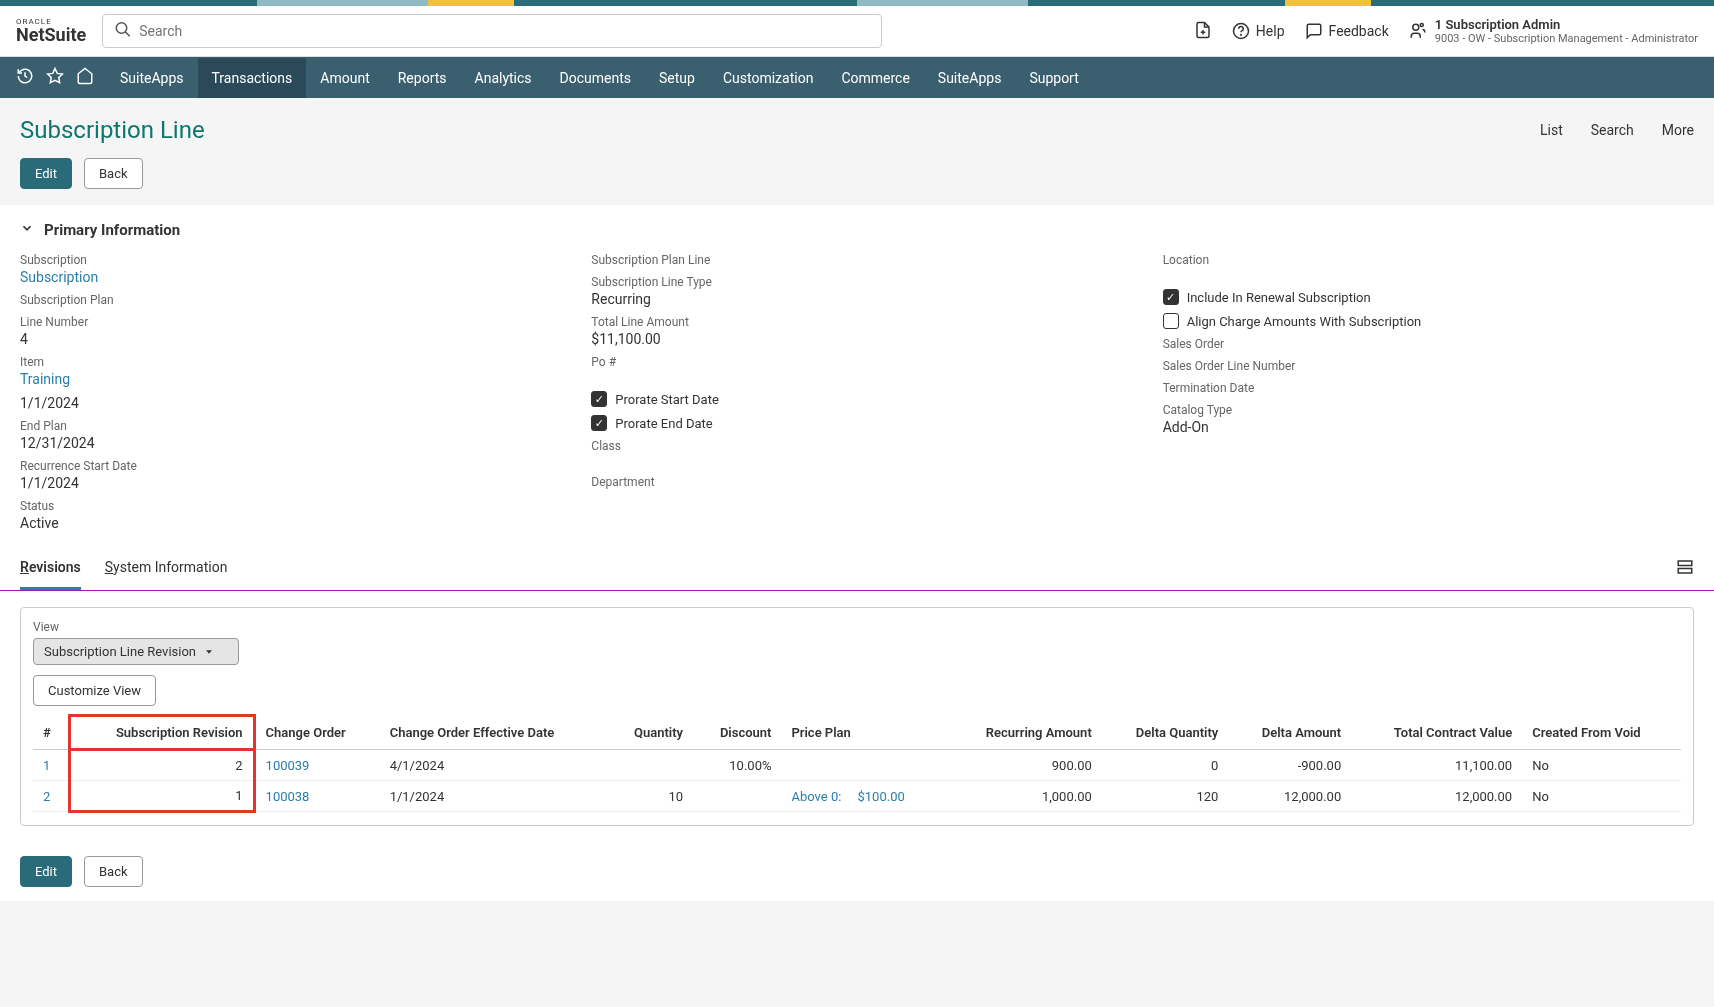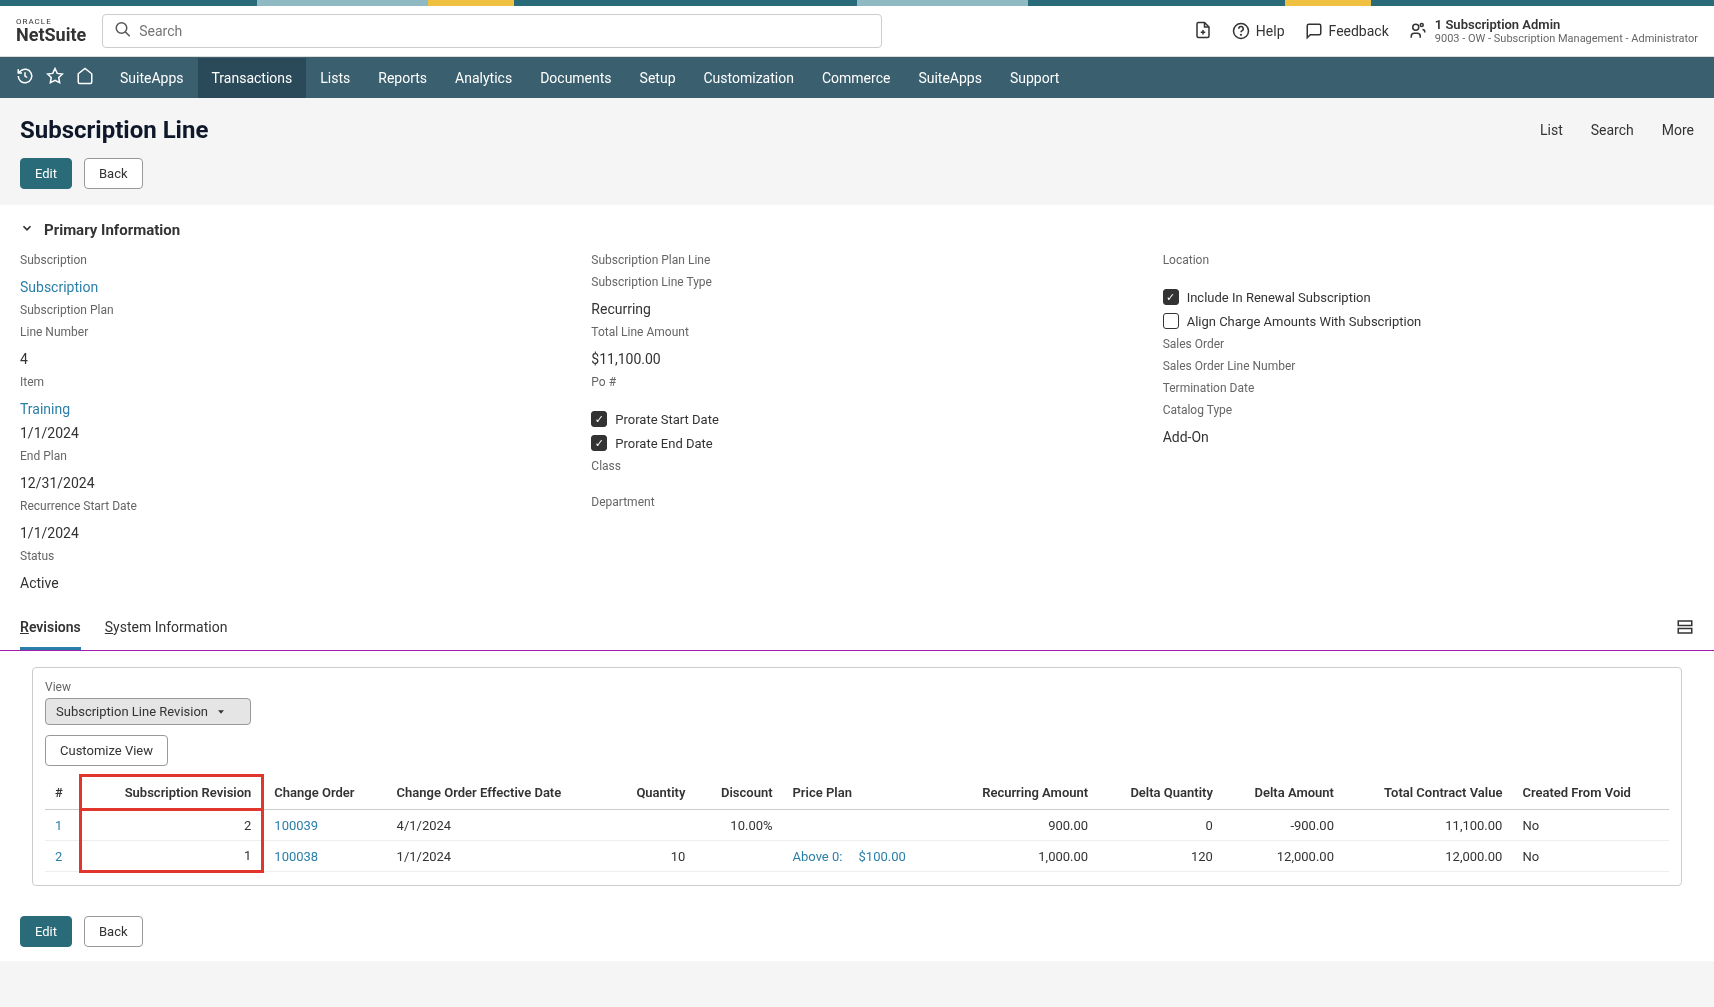--- a/index.html
+++ b/index.html
@@ -19,44 +19,44 @@
 .user-name { font-size: 13px; font-weight: 600; }
 .user-sub { font-size: 11px; color: #666; }
 .nav-bar { background: #3a5f6f; display: flex; align-items: center; padding: 0 16px; }
 .nav-icons { display: flex; gap: 12px; padding: 10px 12px 10px 0; }
 .nav-icon { color: #fff; cursor: pointer; }
 .nav-items { display: flex; }
 .nav-item { padding: 12px 14px; color: #fff; font-size: 14px; cursor: pointer; }
 .nav-item.active { background: #2a4a5a; }
 .page-header { padding: 18px 20px 16px; background: #f5f5f5; }
 .page-header-top { display: flex; justify-content: space-between; align-items: center; margin-bottom: 14px; }
-.page-title { font-size: 24px; font-weight: 700; color: #0f172a; }
+.page-title { font-size: 24px; font-weight: 400; color: #0f766e; }
 .page-actions { display: flex; gap: 28px; font-size: 14px; }
 .page-actions span { cursor: pointer; }
 .btn-row { display: flex; gap: 12px; }
 .btn { padding: 7px 14px; border-radius: 4px; font-size: 13px; cursor: pointer; border: 1px solid transparent; }
 .btn-primary { background: #2a6b7a; color: #fff; border-color: #2a6b7a; }
 .btn-secondary { background: #fff; color: #333; border-color: #999; }
 .section { padding: 16px 20px; background: #fff; }
 .section-header { display: flex; align-items: center; gap: 10px; font-size: 15px; font-weight: 700; margin-bottom: 14px; cursor: pointer; }
 .field-grid { display: grid; grid-template-columns: 1fr 1fr 1fr; gap: 4px 40px; }
 .field-col { display: flex; flex-direction: column; gap: 8px; }
-.field { display: flex; flex-direction: column; gap: 12px; }
+.field { display: flex; flex-direction: column; gap: 2px; }
 .field-label { font-size: 12px; color: #666; }
 .field-value { font-size: 14px; color: #333; }
 .field-link { color: #2a7fa8; cursor: pointer; }
 .checkbox-field { display: flex; align-items: center; gap: 8px; font-size: 13px; }
 .checkbox { width: 16px; height: 16px; border: 1.5px solid #333; border-radius: 3px; display: inline-flex; align-items: center; justify-content: center; font-size: 11px; color: #fff; }
 .checkbox.checked { background: #333; }
 .tabs-row { display: flex; border-bottom: 1px solid #a21caf; padding: 0 20px; background: #fff; justify-content: space-between; align-items: center; }
 .tabs { display: flex; gap: 24px; }
 .tab { padding: 12px 0; font-size: 14px; cursor: pointer; border-bottom: 3px solid transparent; }
 .tab.active { border-bottom-color: #2a7fa8; font-weight: 600; }
 .tab-underline { text-decoration: underline; text-decoration-color: #333; text-underline-offset: 1px; }
-.sublist-wrap { background: #fff; padding: 16px 32px; }
+.sublist-wrap { background: #fff; padding: 16px 20px; }
 .sublist-box { border: 1px solid #ccc; border-radius: 4px; padding: 12px; }
 .view-label { font-size: 12px; color: #666; margin-bottom: 4px; }
 .view-select { border: 1px solid #999; border-radius: 4px; padding: 5px 24px 5px 10px; font-size: 13px; background: #e5e5e5; position: relative; display: inline-flex; align-items: center; gap: 8px; cursor: pointer; }
 .customize-btn { margin-top: 10px; display: inline-block; }
 table { width: 100%; border-collapse: collapse; margin-top: 8px; }
 th { text-align: left; font-size: 13px; font-weight: 600; padding: 8px 10px; border-bottom: 1px solid #ccc;}
 td { padding: 7px 10px; font-size: 13px; border-bottom: 1px solid #eee; }
 .num-col { text-align: right; }
 .link-cell { color: #2a7fa8; cursor: pointer; }
 .highlight-box { border: 3px solid #e0362c; }
@@ -131,21 +131,21 @@
     <span class="nav-icon"><svg class="svg-icon" viewBox="0 0 24 24" fill="none" stroke="#fff" stroke-width="2">
           <polygon points="12 2 15 8.5 22 9.3 17 14 18.2 21 12 17.8 5.8 21 7 14 2 9.3 9 8.5"></polygon>
         </svg></span>
     <span class="nav-icon"><svg class="svg-icon" viewBox="0 0 24 24" fill="none" stroke="#fff" stroke-width="2">
           <path d="M3 9l9-7 9 7v11a2 2 0 0 1-2 2H5a2 2 0 0 1-2-2z"></path>
         </svg></span>
   </div>
   <div class="nav-items">
     <span class="nav-item">SuiteApps</span>
     <span class="nav-item active">Transactions</span>
-    <span class="nav-item">Lists</span>
+    <span class="nav-item">Amount</span>
     <span class="nav-item">Reports</span>
     <span class="nav-item">Analytics</span>
     <span class="nav-item">Documents</span>
     <span class="nav-item">Setup</span>
     <span class="nav-item">Customization</span>
     <span class="nav-item">Commerce</span>
     <span class="nav-item">SuiteApps</span>
     <span class="nav-item">Support</span>
   </div>
 </div>

